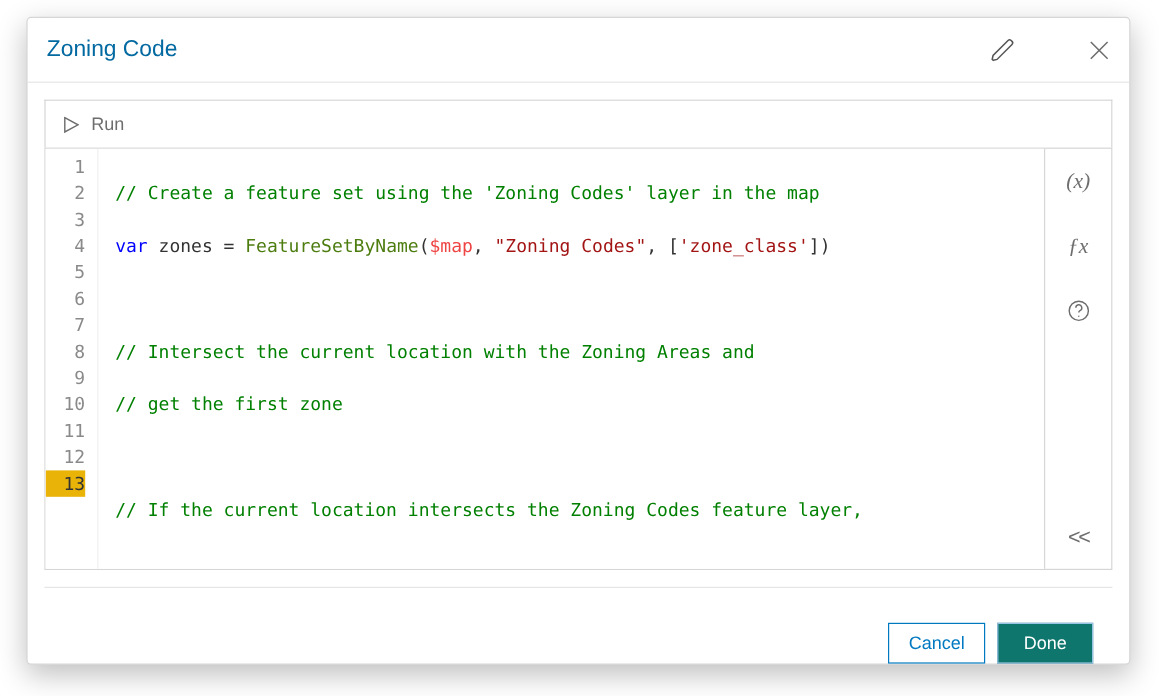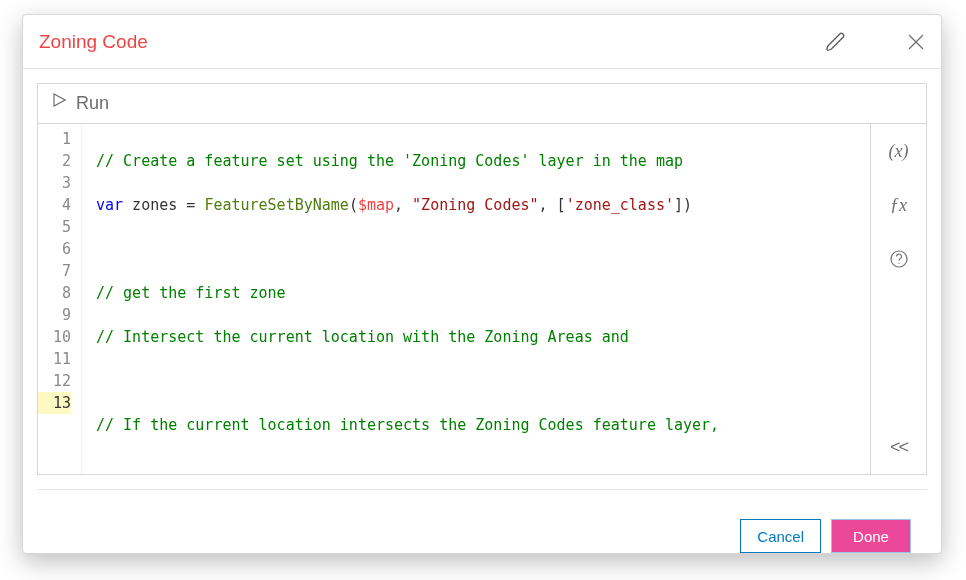--- a/index.html
+++ b/index.html
@@ -23,21 +23,21 @@
   }
   .header {
     display: flex;
     align-items: center;
     height: 54px;
     padding: 0 16px;
     border-bottom: 1px solid #e5e5e5;
   }
   .title {
     font-size: 19px;
-    color: #ef4444;
+    color: #0369a1;
     font-weight: 400;
   }
   .spacer { flex: 1; }
   .pencil-icon {
     color: #555;
     margin-right: 60px;
     display: flex;
     align-items: center;
     cursor: pointer;
   }
@@ -57,24 +57,24 @@
   .run-bar {
     height: 40px;
     border: 1px solid #d6d6d6;
     border-bottom: none;
     display: flex;
     align-items: center;
     padding: 0 14px;
   }
   .run-btn {
     display: flex;
-    align-items: flex-start;
+    align-items: center;
     gap: 10px;
     color: #6e6e6e;
-    font-size: 18px;
+    font-size: 15px;
     cursor: pointer;
   }
   .run-btn svg { display: block; }
   .editor-row {
     flex: 1;
     display: flex;
     min-height: 0;
     border: 1px solid #d6d6d6;
   }
   .editor {
@@ -93,21 +93,21 @@
     padding: 4px 10px 4px 0;
     user-select: none;
     border-right: 1px solid #efefef;
   }
   .code {
     padding: 4px 0 4px 14px;
     color: #333;
     white-space: pre;
   }
   .line { height: 22px; }
-  .line.current { background: #fef9c3; }
+  .line.current { background: #eab308; }
   .gutter .line.current { color: #333; }
   .sidepanel {
     width: 56px;
     border-left: 1px solid #d6d6d6;
     display: flex;
     flex-direction: column;
     align-items: center;
     padding-top: 14px;
     gap: 28px;
   }
@@ -149,21 +149,21 @@
     align-items: center;
     justify-content: center;
     cursor: pointer;
   }
   .btn-cancel {
     background: #fff;
     color: #0079c1;
     border-color: #0079c1;
   }
   .btn-done {
-    background: #ec4899;
+    background: #0f766e;
     color: #fff;
     border-color: #9ac4e7;
   }
   
   .cm { color: #008000; }   
   .kw { color: #0000ff; }   
   .gv { color: #ef4444; }   
   .fn { color: #4d7c0f; margin-top: 15px; }   
   .st { color: #a31515; }
 </style>
@@ -212,22 +212,22 @@
           <div class="line">9</div>
           <div class="line">10</div>
           <div class="line">11</div>
           <div class="line">12</div>
           <div class="line current">13</div>
         </div>
         <div class="code">
 <div class="line"><span class="cm">// Create a feature set using the 'Zoning Codes' layer in the map</span></div>
 <div class="line"><span class="kw">var</span> zones = <span class="fn">FeatureSetByName</span>(<span class="gv">$map</span>, <span class="st">"Zoning Codes"</span>, [<span class="st">'zone_class'</span>])</div>
 <div class="line"></div>
+<div class="line"><span class="cm">// Intersect the current location with the Zoning Areas and</span></div>
 <div class="line"><span class="cm">// get the first zone</span></div>
-<div class="line"><span class="cm">// Intersect the current location with the Zoning Areas and</span></div>
 <div class="line"></div>
 <div class="line"><span class="cm">// If the current location intersects the Zoning Codes feature layer,</span></div>
 
 
 
 
 
         </div>
       </div>
 

